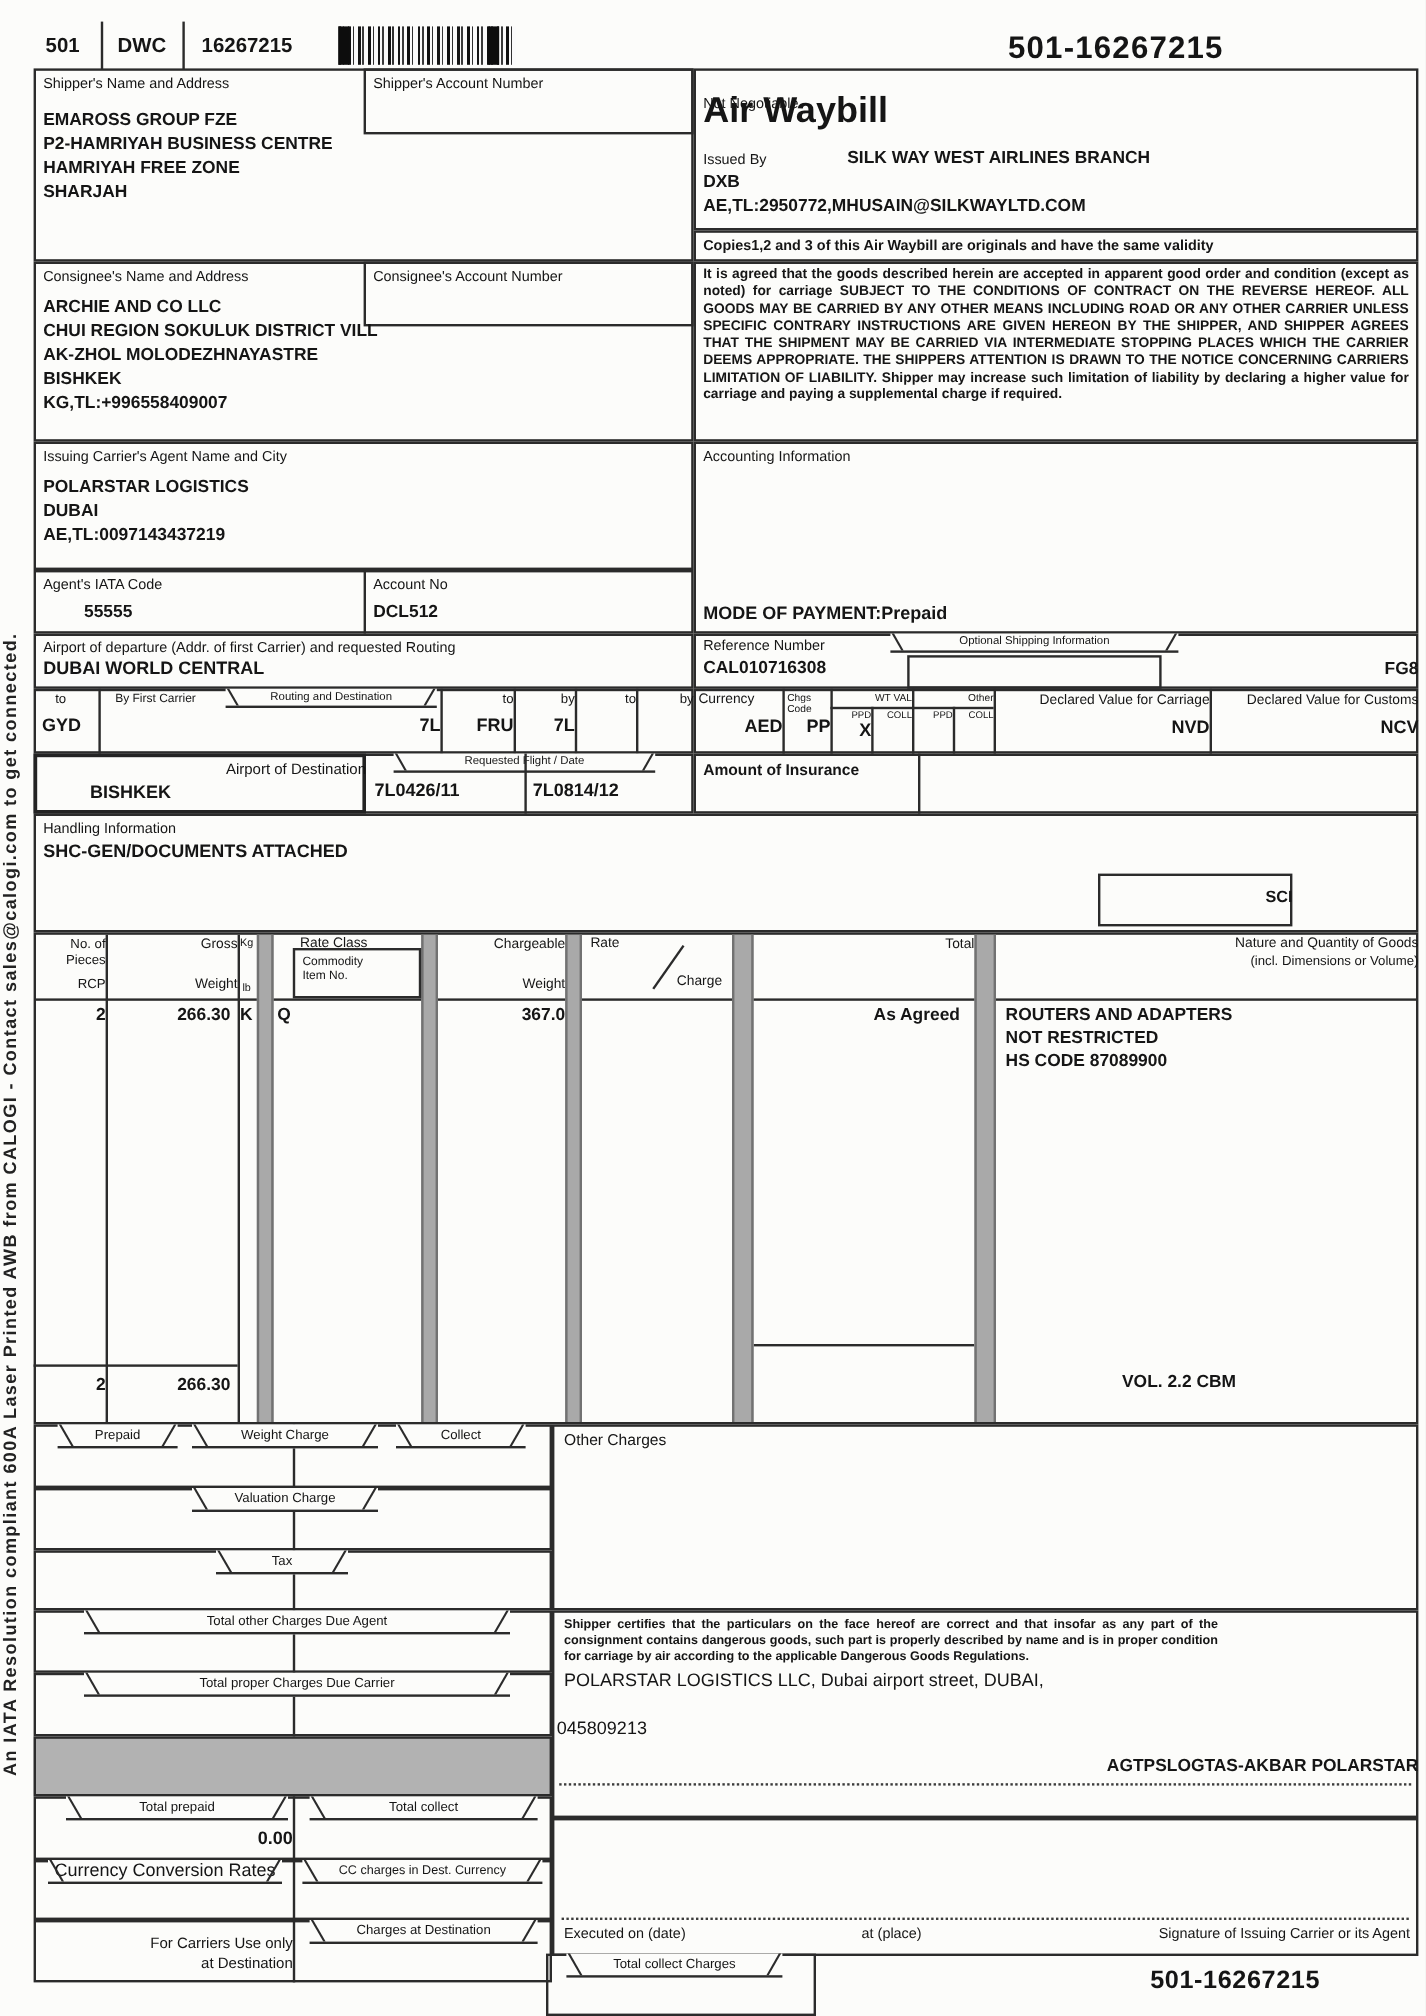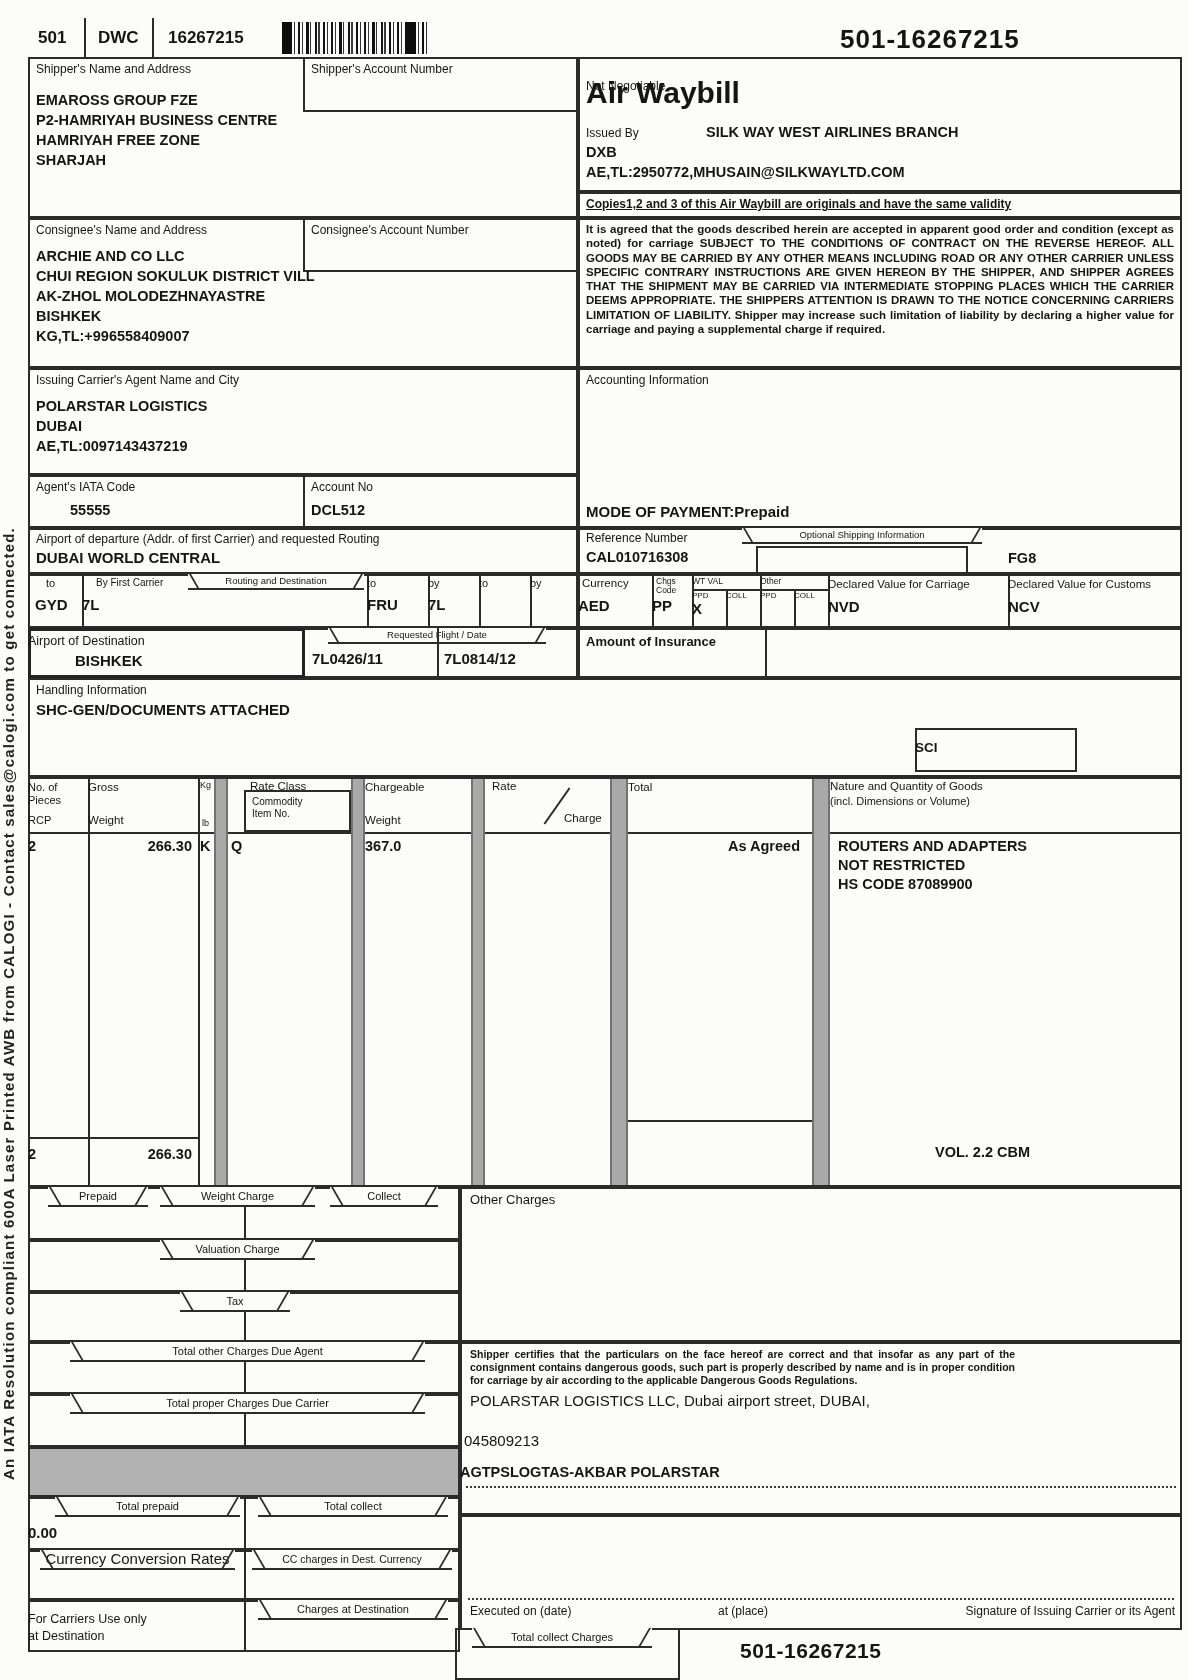--- a/index.html
+++ b/index.html
@@ -5,21 +5,21 @@
 * { margin:0; padding:0; box-sizing:border-box; }
 body { background:#e9e9e9; }
 .page { position:relative; width:1188px; height:1680px; background:#fcfcfa; color:#151515;
         font-family:"Liberation Sans","DejaVu Sans",sans-serif; overflow:hidden; }
 .abs { position:absolute; }
 .bx  { position:absolute; border:2px solid #2b2b2b; }
 .bx3 { position:absolute; border:3px solid #232323; }
 .lb  { font-size:12px; }
 .v   { font-weight:700; font-size:14.5px; }
 .vl  { font-weight:700; font-size:15px; }
-.ctr { text-align:left; }
+.ctr { text-align:right; }
 .rt  { text-align:right; }
 .hl  { position:absolute; height:2px; background:#2b2b2b; }
 .vln { position:absolute; width:2px; background:#2b2b2b; }
 .gbar{ position:absolute; background:#a9a9a9; border-left:2px solid #727272; border-right:2px solid #727272; }
 .dot { position:absolute; border-top:2.5px dotted #3c3c3c; }
 .trap{ position:absolute; height:20px; line-height:18px; text-align:center; font-size:11px;
        border-bottom:2px solid #2b2b2b; background:#fcfcfa; }
 .trap::before,.trap::after{ content:""; position:absolute; top:0; height:100%; width:2px; background:#2b2b2b; }
 .trap::before{ left:1px;  transform:skewX(30deg);  transform-origin:top; }
 .trap::after { right:1px; transform:skewX(-30deg); transform-origin:top; }
@@ -67,21 +67,21 @@
   <div class="abs v" style="left:36px;top:328px;">KG,TL:+996558409007</div>
 
   <div class="bx" style="left:578px;top:57px;width:604px;height:135px;"></div>
   <div class="abs lb" style="left:586px;top:62px;margin-top:17px;">Not Negotiable</div>
   <div class="abs" style="left:586px;top:76px;font-size:30px;font-weight:700;">Air Waybill</div>
   <div class="abs lb" style="left:586px;top:126px;">Issued By</div>
   <div class="abs v" style="left:706px;top:124px;">SILK WAY WEST AIRLINES BRANCH</div>
   <div class="abs v" style="left:586px;top:144px;">DXB</div>
   <div class="abs v" style="left:586px;top:164px;">AE,TL:2950772,MHUSAIN@SILKWAYLTD.COM</div>
   <div class="bx" style="left:578px;top:192px;width:604px;height:26px;"></div>
-  <div class="abs" style="left:586px;top:197px;font-size:12px;font-weight:600;text-decoration:underline;">Copies1,2 and 3 of this Air Waybill are originals and have the same validity</div>
+  <div class="abs" style="left:586px;top:197px;font-size:12px;font-weight:600;">Copies1,2 and 3 of this Air Waybill are originals and have the same validity</div>
 
   <div class="bx" style="left:578px;top:218px;width:604px;height:150px;"></div>
   <div class="abs just" style="left:586px;top:222px;width:588px;font-size:11.5px;line-height:14.3px;font-weight:600;">It is agreed that the goods described herein are accepted in apparent good order and condition (except as noted) for carriage SUBJECT TO THE CONDITIONS OF CONTRACT ON THE REVERSE HEREOF. ALL GOODS MAY BE CARRIED BY ANY OTHER MEANS INCLUDING ROAD OR ANY OTHER CARRIER UNLESS SPECIFIC CONTRARY INSTRUCTIONS ARE GIVEN HEREON BY THE SHIPPER, AND SHIPPER AGREES THAT THE SHIPMENT MAY BE CARRIED VIA INTERMEDIATE STOPPING PLACES WHICH THE CARRIER DEEMS APPROPRIATE. THE SHIPPERS ATTENTION IS DRAWN TO THE NOTICE CONCERNING CARRIERS LIMITATION OF LIABILITY. Shipper may increase such limitation of liability by declaring a higher value for carriage and paying a supplemental charge if required.</div>
 
   <div class="bx" style="left:28px;top:368px;width:550px;height:107px;"></div>
   <div class="abs lb" style="left:36px;top:373px;">Issuing Carrier's Agent Name and City</div>
   <div class="abs v" style="left:36px;top:398px;">POLARSTAR LOGISTICS</div>
   <div class="abs v" style="left:36px;top:418px;">DUBAI</div>
   <div class="abs v" style="left:36px;top:438px;">AE,TL:0097143437219</div>
 

